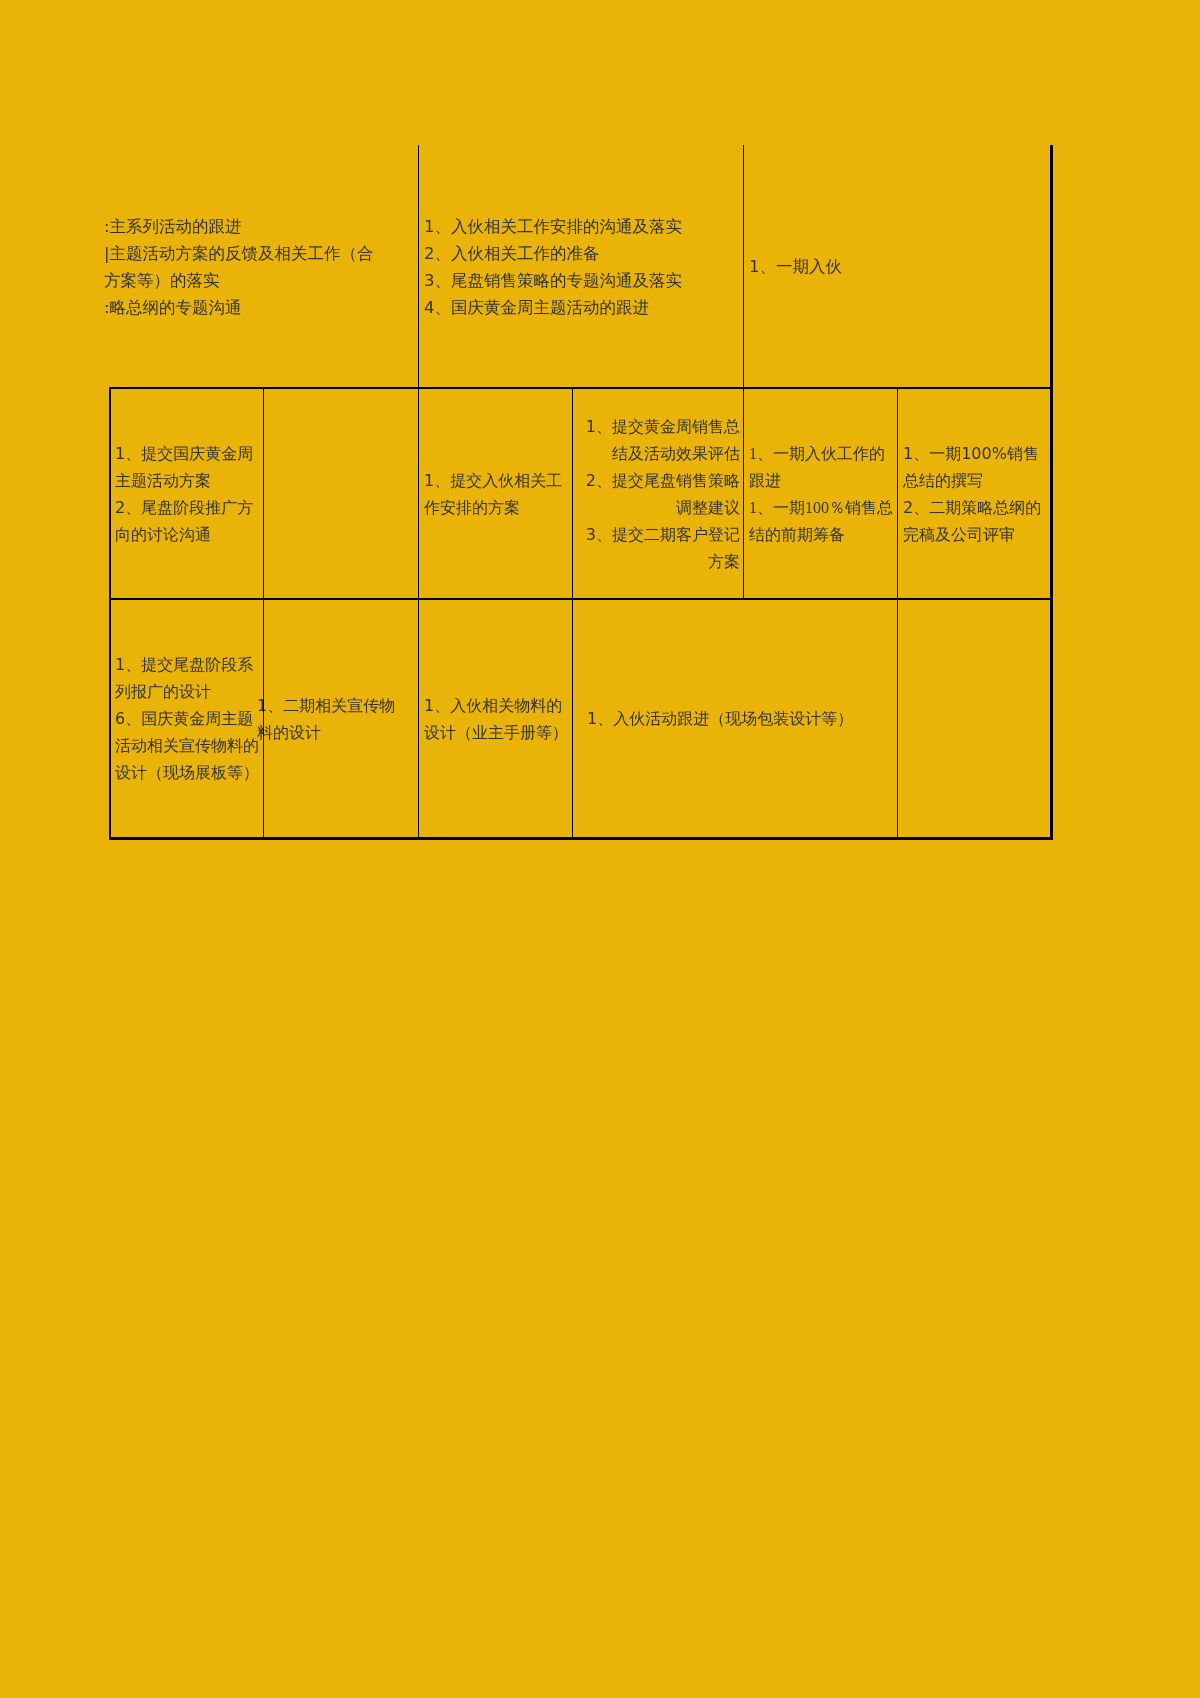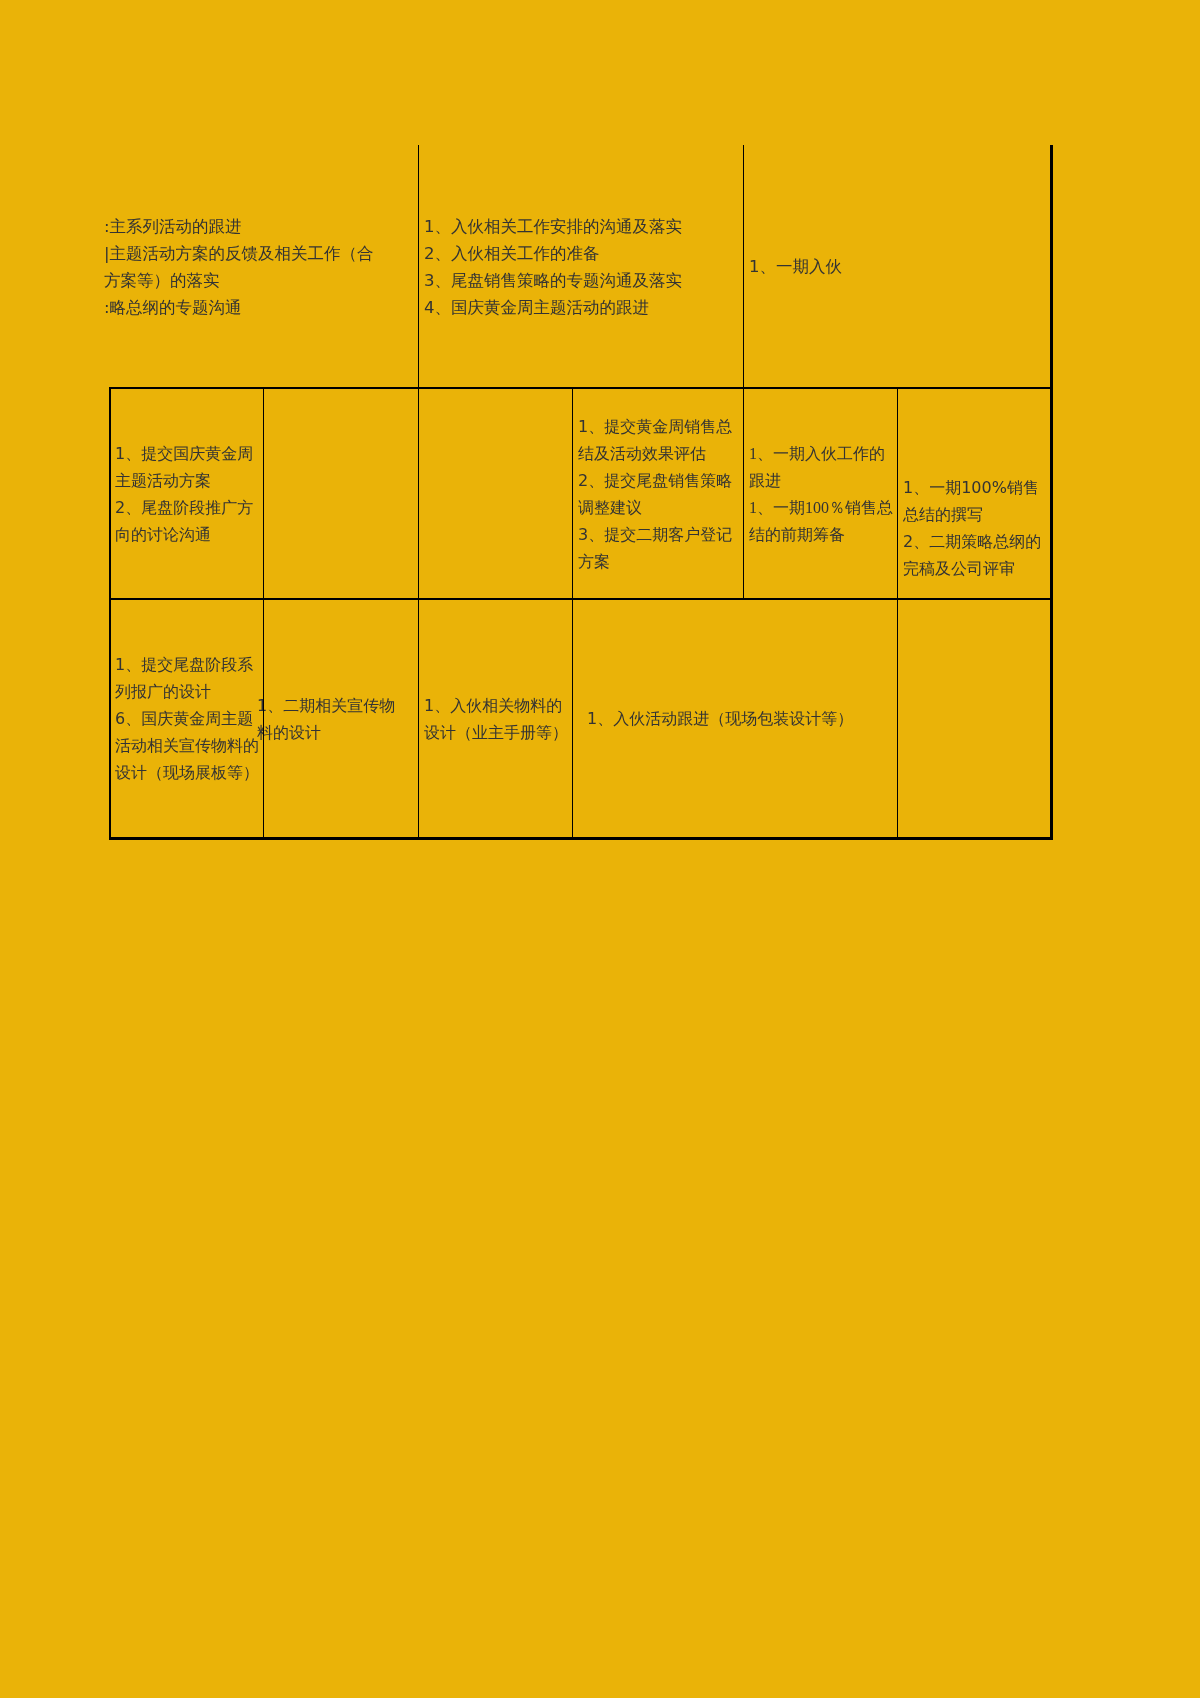--- a/index.html
+++ b/index.html
@@ -30,30 +30,33 @@
 4、国庆黄金周主题活动的跟进</div>
   </div>
   <div class="cell center" style="left:744px; top:145px; width:308px; height:243px;">
     <div class="txt" style="font-size:16.5px;">1、一期入伙</div>
   </div>
 
   <div class="cell" style="left:110px; top:388px; width:154px; height:211px;">
     <div class="txt">1、提交国庆黄金周主题活动方案
 2、尾盘阶段推广方向的讨论沟通</div>
   </div>
-  <div class="cell" style="left:573px; top:388px; width:171px; height:211px;">
+  <div class="cell" style="left:419px; top:388px; width:154px; height:211px;">
+    <div class="txt">1、提交入伙相关工作安排的方案</div>
+  </div>
+  <div class="cell" style="left:573px; top:388px; width:171px; height:211px;text-align:right;">
     <div class="txt">1、提交黄金周销售总结及活动效果评估
 2、提交尾盘销售策略调整建议
 3、提交二期客户登记方案</div>
   </div>
   <div class="cell" style="left:744px; top:388px; width:154px; height:211px;font-family:Liberation Serif, serif;">
     <div class="txt">1、一期入伙工作的跟进
 1、一期100％销售总结的前期筹备</div>
   </div>
-  <div class="cell" style="left:898px; top:388px; width:154px; height:211px;margin-top:34px;">
+  <div class="cell" style="left:898px; top:388px; width:154px; height:211px;">
     <div class="txt">1、一期100%销售总结的撰写
 2、二期策略总纲的完稿及公司评审</div>
   </div>
 
   <div class="cell" style="left:110px; top:599px; width:154px; height:239px;">
     <div class="txt">1、提交尾盘阶段系列报广的设计
 6、国庆黄金周主题活动相关宣传物料的设计（现场展板等）</div>
   </div>
   <div class="cell" style="left:252px; top:599px; width:155px; height:239px;">
     <div class="txt">1、二期相关宣传物料的设计</div>

